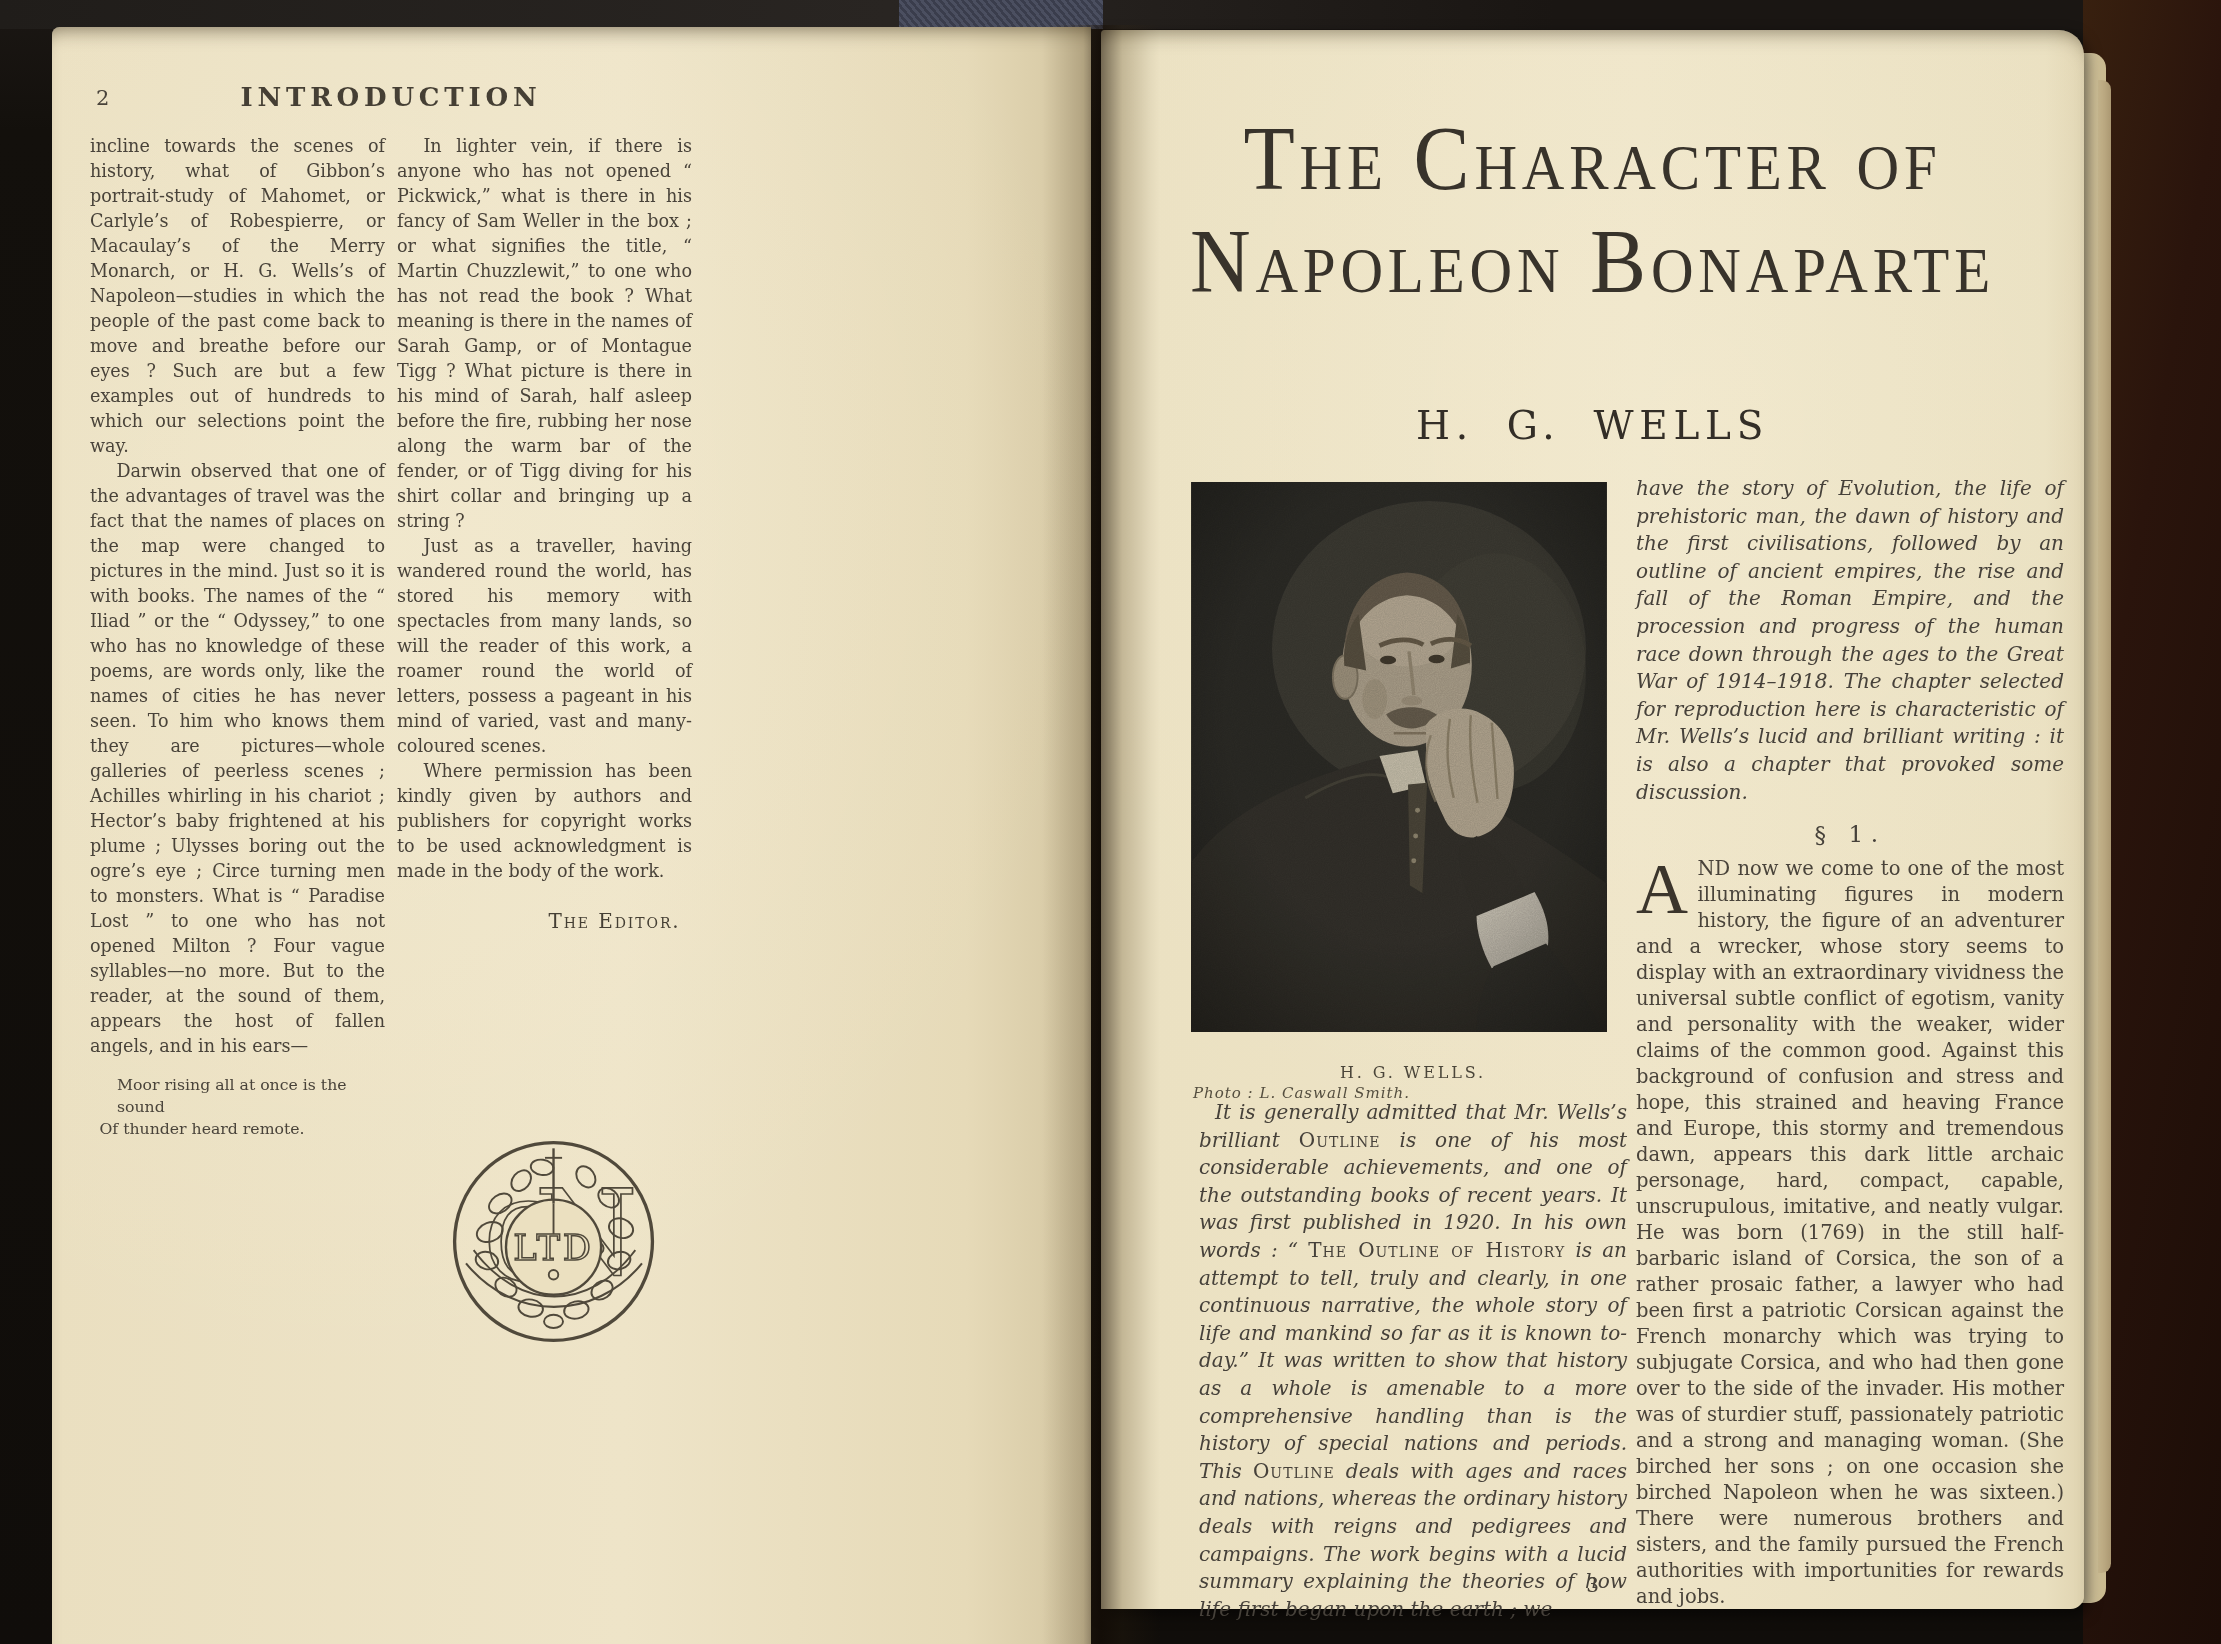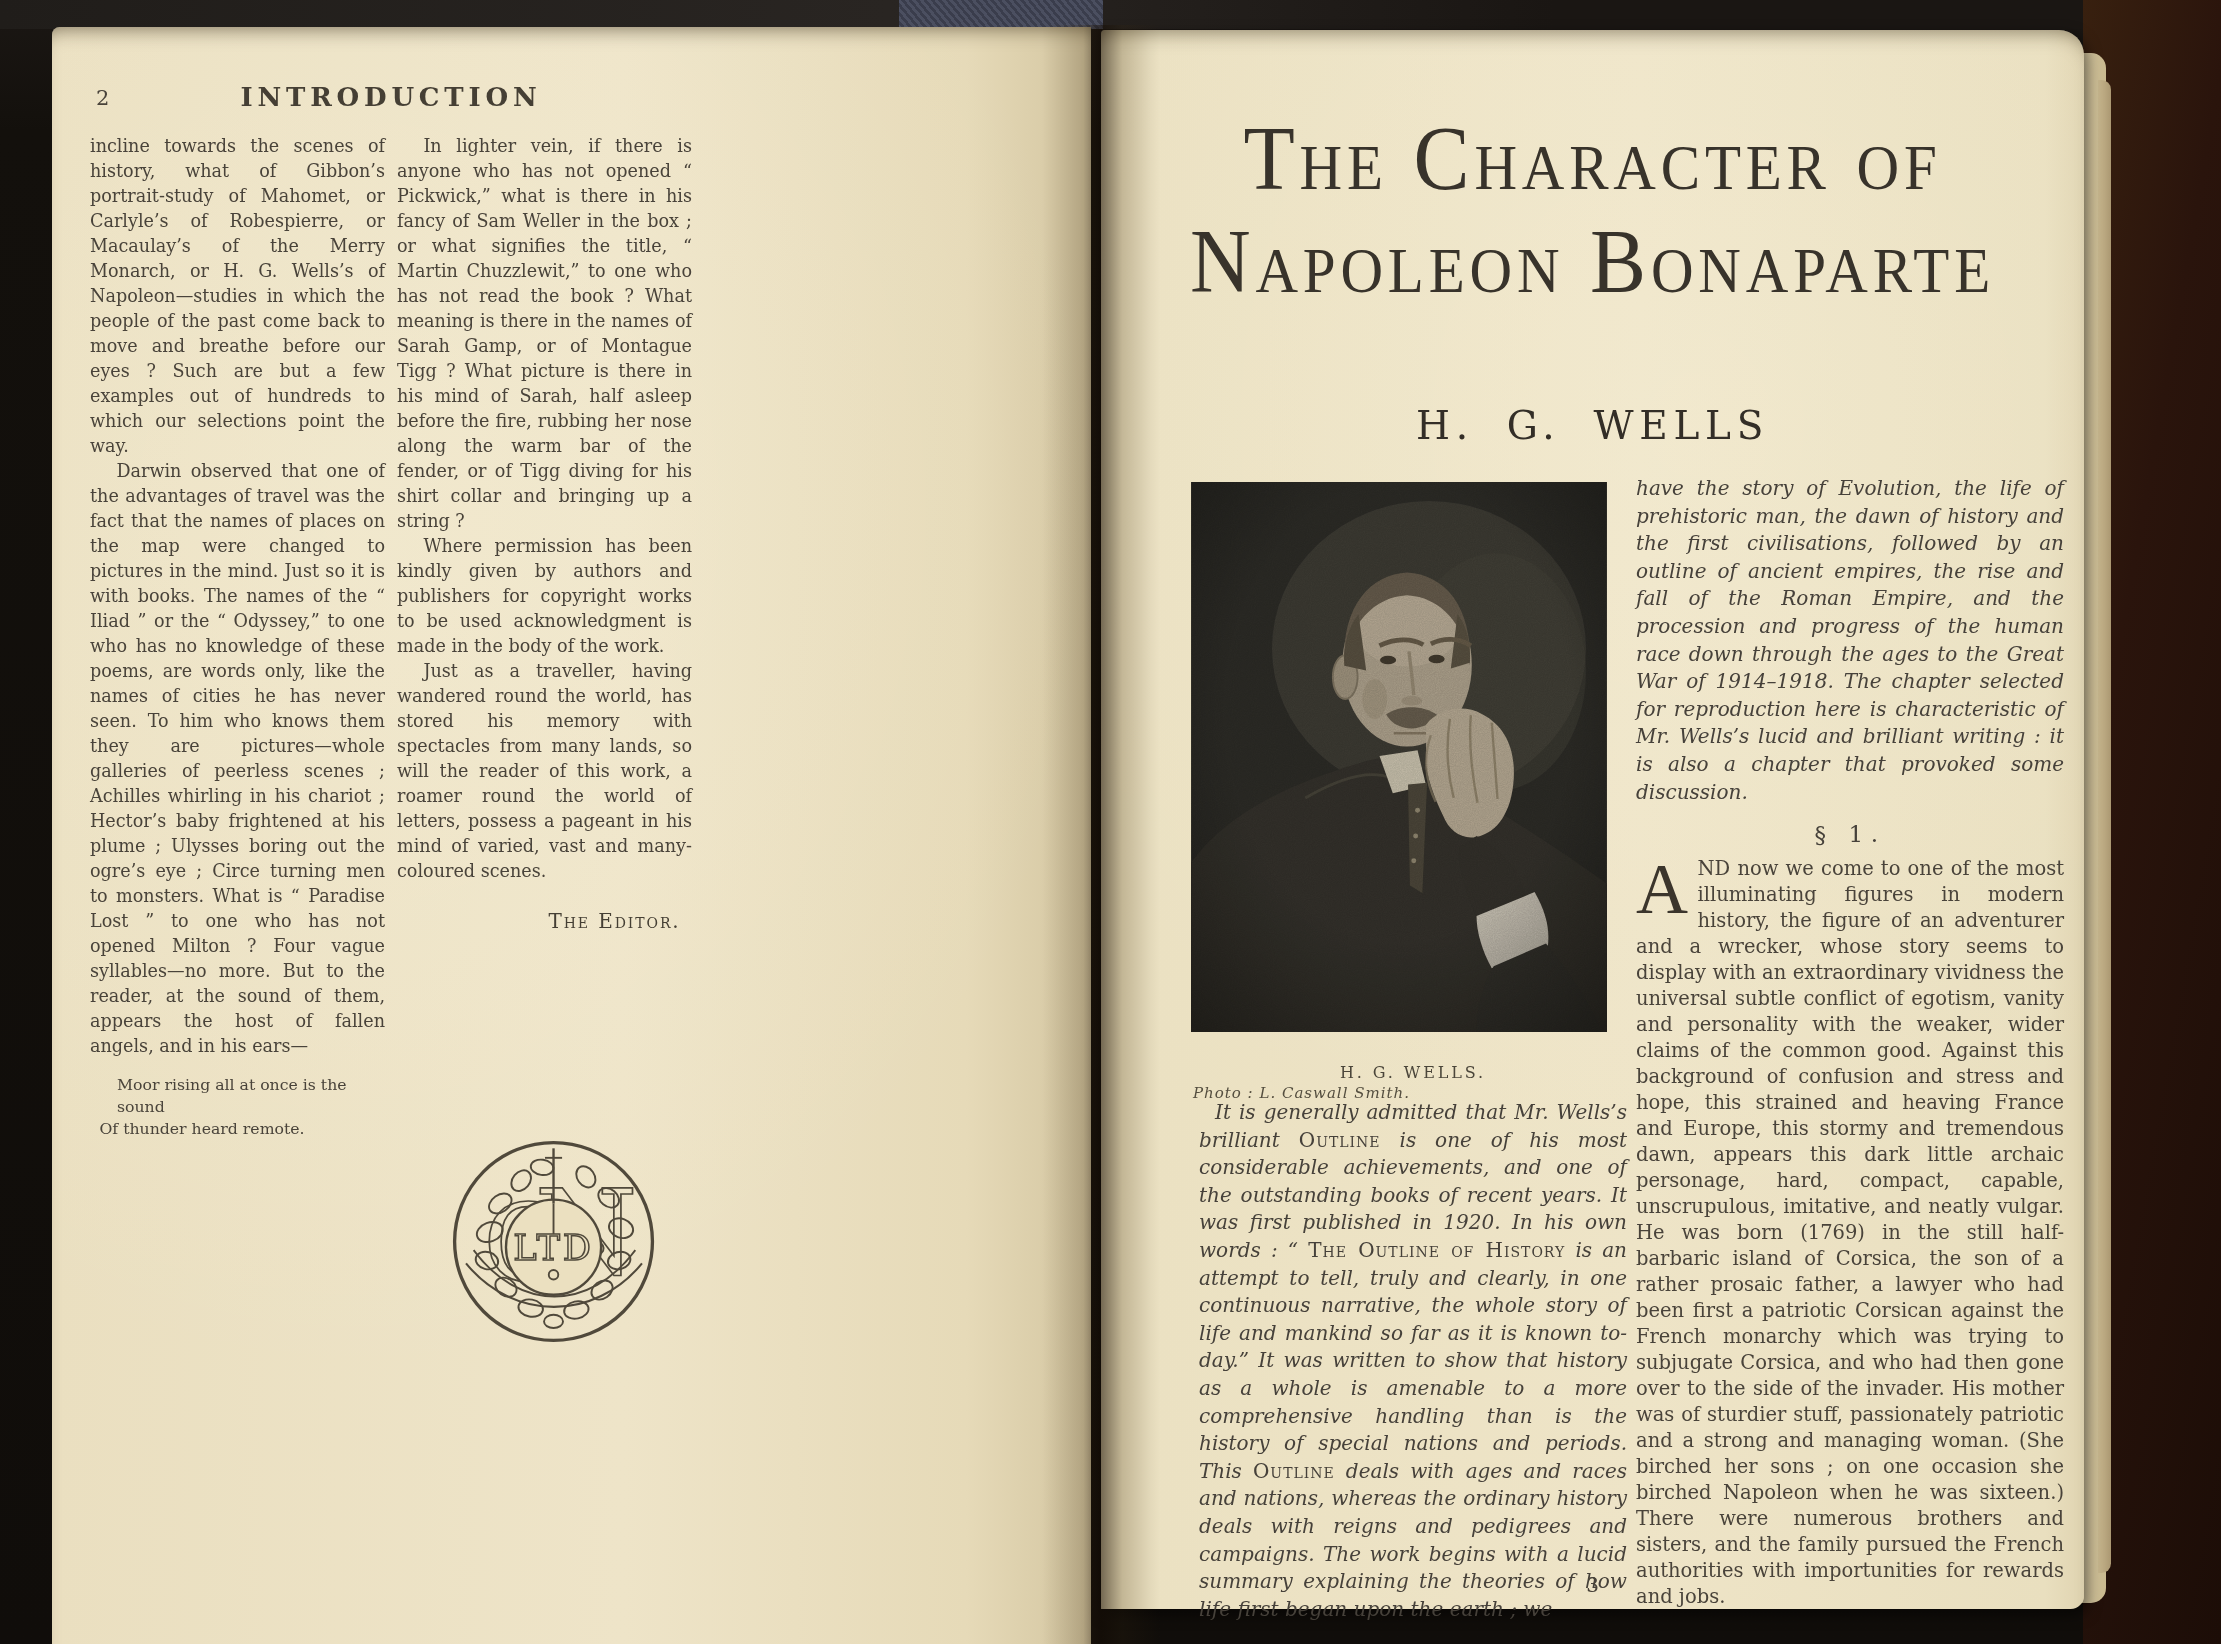--- a/index.html
+++ b/index.html
@@ -95,22 +95,22 @@
       <p class="para">incline towards the scenes of history, what of Gibbon’s portrait-study of Mahomet, or Carlyle’s of Robespierre, or Macaulay’s of the Merry Monarch, or H. G. Wells’s of Napoleon—studies in which the people of the past come back to move and breathe before our eyes ?  Such are but a few examples out of hundreds to which our selections point the way.</p>
       <p class="para ind">Darwin observed that one of the advantages of travel was the fact that the names of places on the map were changed to pictures in the mind.  Just so it is with books.  The names of the “ Iliad ” or the “ Odyssey,” to one who has no knowledge of these poems, are words only, like the names of cities he has never seen.  To him who knows them they are pictures—whole galleries of peerless scenes ;  Achilles whirling in his chariot ;  Hector’s baby frightened at his plume ;  Ulysses boring out the ogre’s eye ;  Circe turning men to monsters.  What is “ Paradise Lost ” to one who has not opened Milton ?  Four vague syllables—no more.  But to the reader, at the sound of them, appears the host of fallen angels, and in his ears—</p>
       <div class="verse">
         <div class="vl1">Moor rising all at once is the sound</div>
         <div class="vl2">Of thunder heard remote.</div>
       </div>
     </div>
 
     <div class="col col-l2">
       <p class="para ind">In lighter vein, if there is anyone who has not opened “ Pickwick,” what is there in his fancy of Sam Weller in the box ;  or what signifies the title, “ Martin Chuzzlewit,” to one who has not read the book ?  What meaning is there in the names of Sarah Gamp, or of Montague Tigg ?  What picture is there in his mind of Sarah, half asleep before the fire, rubbing her nose along the warm bar of the fender, or of Tigg diving for his shirt collar and bringing up a string ?</p>
+      <p class="para ind">Just as a traveller, having wandered round the world, has stored his memory with spectacles from many lands, so will the reader of this work, a roamer round the world of letters, possess a pageant in his mind of varied, vast and many-coloured scenes.</p>
       <p class="para ind">Where permission has been kindly given by authors and publishers for copyright works to be used acknowledgment is made in the body of the work.</p>
-      <p class="para ind">Just as a traveller, having wandered round the world, has stored his memory with spectacles from many lands, so will the reader of this work, a roamer round the world of letters, possess a pageant in his mind of varied, vast and many-coloured scenes.</p>
       <div class="sig">The Editor.</div>
     </div>
 
     <svg class="emblem" viewBox="0 0 225 225">
       <g stroke="#50493b" fill="none" stroke-width="2">
         <circle cx="112" cy="112" r="104" stroke-width="3.5"></circle>
 
         <ellipse cx="45" cy="102" rx="14" ry="10" transform="rotate(-20 45 102)"></ellipse>
         <ellipse cx="42" cy="132" rx="12" ry="9" transform="rotate(15 42 132)"></ellipse>
         <ellipse cx="56" cy="72" rx="13" ry="9" transform="rotate(-35 56 72)"></ellipse>

